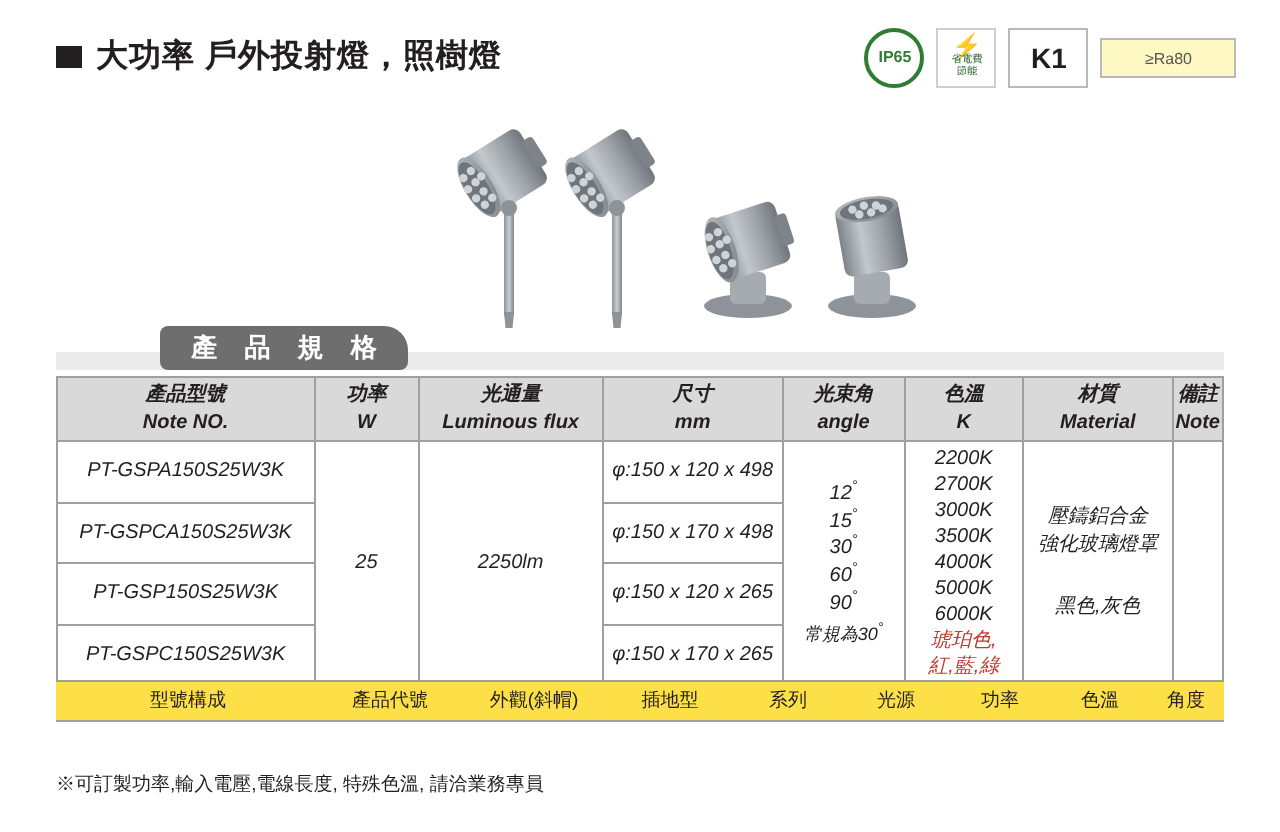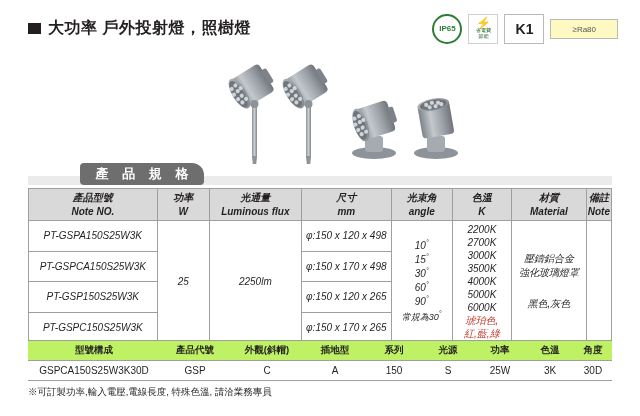--- a/index.html
+++ b/index.html
@@ -128,22 +128,22 @@
   .model-table {
     position:absolute; left:28px; top:340px; width:584px;
     font-size:9.5px;
   }
   .model-table td, .model-table th {
     border:none;
     text-align:center;
     padding:3px 1px;
   }
   .model-table .hdr td {
-    background:#bef264;
-    font-weight:bold;
+    background:#fde047;
+    font-weight:normal;
     font-size:9.5px;
     height:18px;
   }
   .model-table .val td {
     background:#ffffff;
     font-size:10px;
     height:20px;
     border-bottom:1px solid #9f9f9f;
   }
   .model-table .hdr td { border-top:1px solid #9f9f9f; border-bottom:1px solid #9f9f9f; }
@@ -323,21 +323,21 @@
     </tr>
   </thead>
   <tbody>
     <tr>
       <td class="col-item">PT-GSPA150S25W3K</td>
       <td class="col-w" rowspan="4">25</td>
       <td class="col-flux" rowspan="4">2250lm</td>
       <td class="col-size">φ:150 x 120 x 498</td>
       <td class="col-angle angle-cell" rowspan="4">
         <span class="angle-list">
-          <div><span>10</span><span class="deg">°</span></div>
+          <div><span>12</span><span class="deg">°</span></div>
           <div><span>15</span><span class="deg">°</span></div>
           <div><span>30</span><span class="deg">°</span></div>
           <div><span>60</span><span class="deg">°</span></div>
           <div><span>90</span><span class="deg">°</span></div>
         </span>
         <div class="angle-note"><span>常規為30</span><span class="deg">°</span></div>
       </td>
       <td class="col-k k-cell" rowspan="4">
         <div>2200K</div>
         <div>2700K</div>
@@ -378,27 +378,16 @@
       <td style="width:132px">型號構成</td>
       <td style="width:70px">產品代號</td>
       <td style="width:74px">外觀(斜帽)</td>
       <td style="width:62px">插地型</td>
       <td style="width:56px">系列</td>
       <td style="width:52px">光源</td>
       <td style="width:52px">功率</td>
       <td style="width:48px">色溫</td>
       <td>角度</td>
     </tr>
-    <tr class="val">
-      <td>GSPCA150S25W3K30D</td>
-      <td>GSP</td>
-      <td>C</td>
-      <td>A</td>
-      <td>150</td>
-      <td>S</td>
-      <td>25W</td>
-      <td>3K</td>
-      <td>30D</td>
-    </tr>
   </tbody>
 </table>
 
 <div class="note">※可訂製功率,輸入電壓,電線長度, 特殊色溫, 請洽業務專員</div>
 
 </body></html>

